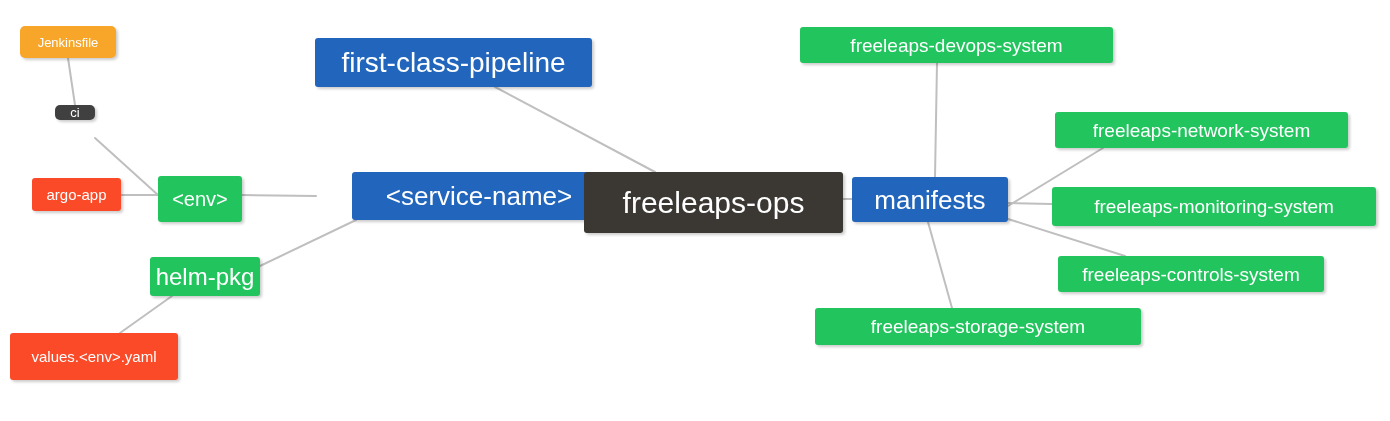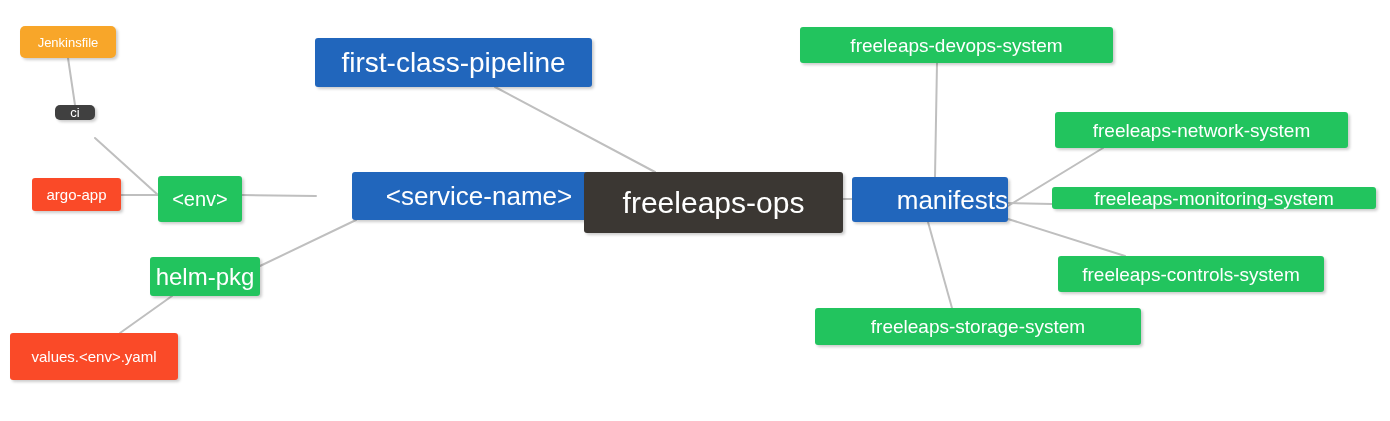--- a/index.html
+++ b/index.html
@@ -77,30 +77,30 @@
       </div>
       <div class="node" style="left: 315px; top: 38px; width: 277px; height: 49px; background: rgb(33, 102, 188); font-size: 28px; border-radius: 3px;">
         <span>first-class-pipeline</span>
       </div>
       <div class="node" style="left: 316px; top: 172px; width: 254px; height: 48px; background: rgb(33, 102, 188); font-size: 26px; border-radius: 3px; margin-left: 36px;">
         <span>&lt;service-name&gt;</span>
       </div>
       <div class="node" style="left: 584px; top: 172px; width: 259px; height: 61px; background: rgb(59, 55, 51); font-size: 30px; border-radius: 3px;">
         <span>freeleaps-ops</span>
       </div>
-      <div class="node" style="left: 852px; top: 177px; width: 156px; height: 45px; background: rgb(33, 102, 188); font-size: 26px; border-radius: 3px; justify-content: flex-end;">
+      <div class="node" style="left: 852px; top: 177px; width: 156px; height: 45px; background: rgb(33, 102, 188); font-size: 26px; border-radius: 3px;">
         <span>manifests</span>
       </div>
       <div class="node" style="left: 800px; top: 27px; width: 313px; height: 36px; background: rgb(34, 196, 94); font-size: 19px; border-radius: 3px;">
         <span>freeleaps-devops-system</span>
       </div>
       <div class="node" style="left: 1055px; top: 112px; width: 293px; height: 36px; background: rgb(34, 196, 94); font-size: 19px; border-radius: 3px;">
         <span>freeleaps-network-system</span>
       </div>
-      <div class="node" style="left: 1052px; top: 187px; width: 324px; height: 22px; background: rgb(34, 196, 94); font-size: 19px; border-radius: 3px;">
+      <div class="node" style="left: 1052px; top: 187px; width: 324px; height: 39px; background: rgb(34, 196, 94); font-size: 19px; border-radius: 3px;">
         <span>freeleaps-monitoring-system</span>
       </div>
       <div class="node" style="left: 1058px; top: 256px; width: 266px; height: 36px; background: rgb(34, 196, 94); font-size: 19px; border-radius: 3px;">
         <span>freeleaps-controls-system</span>
       </div>
       <div class="node" style="left: 815px; top: 308px; width: 326px; height: 37px; background: rgb(34, 196, 94); font-size: 19px; border-radius: 3px;">
         <span>freeleaps-storage-system</span>
       </div>
     </div>
 </div>

